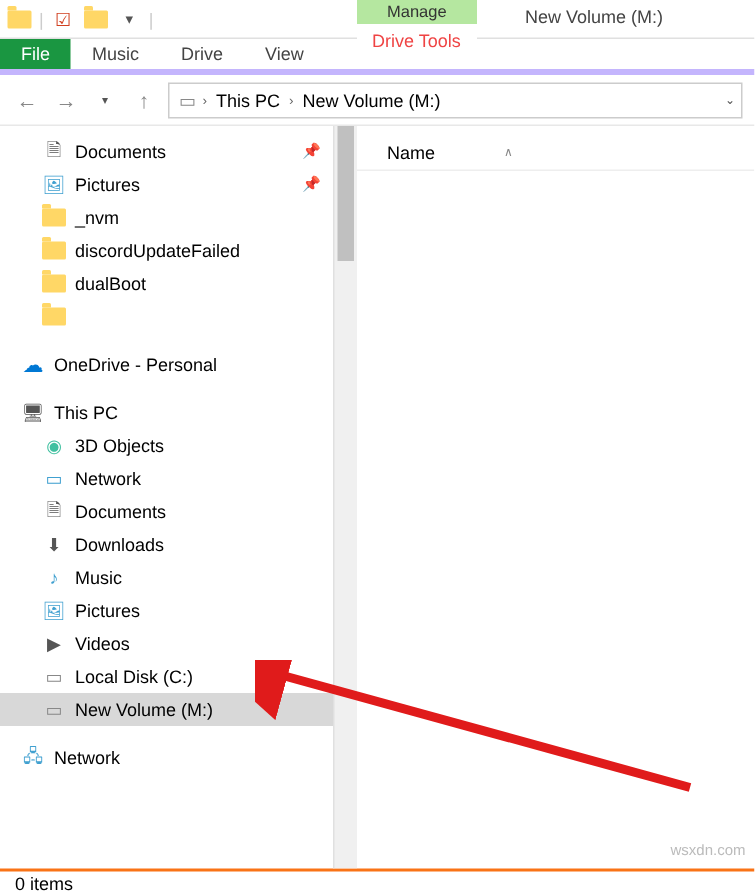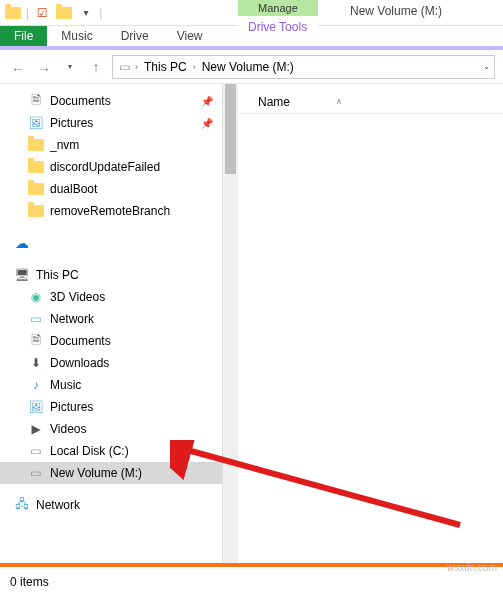--- a/index.html
+++ b/index.html
@@ -7,21 +7,21 @@
 .window{display:flex;flex-direction:column;height:100%}
 .qat{height:26px;background:#fff;border-bottom:1px solid #e0e0e0;display:flex;align-items:center;padding:0 4px;gap:4px}
 .qat-ic{width:18px;height:18px;display:flex;align-items:center;justify-content:center}
 .folder{width:16px;height:12px;background:#ffd766;border-radius:1px;position:relative}
 .folder:before{content:"";position:absolute;top:-3px;left:0;width:6px;height:3px;background:#ffd766;border-radius:1px 1px 0 0}
 .ribbon{height:24px;display:flex;border-bottom:4px solid #c4b5fd}
 .file-tab{background:#1a9641;color:#fff;padding:4px 14px;font-size:12px;display:flex;align-items:center}
 .rtab{padding:4px 14px;color:#444;display:flex;align-items:center;cursor:default}
 .ctx-group{position:absolute;left:238px;top:0}
 .ctx-label{background:#b5e7a0;color:#333;font-size:11px;padding:2px 20px;text-align:center}
-.ctx-tab{padding:4px 10px;color:#8b5cf6;background:#fff}
+.ctx-tab{padding:4px 10px;color:#ef4444;background:#fff}
 .win-title{position:absolute;left:350px;top:4px;font-size:12px;color:#444}
 .addr{height:34px;display:flex;align-items:center;padding:0 8px;gap:6px;border-bottom:1px solid #e8e8e8}
 .nav-btn{width:20px;height:20px;display:flex;align-items:center;justify-content:center;color:#888;font-size:14px}
 .addr-bar{flex:1;height:24px;border:1px solid #ccc;display:flex;align-items:center;padding:0 4px;gap:2px}
 .crumb{padding:2px 4px;display:flex;align-items:center;gap:4px;color:#000}
 .crumb-sep{color:#666;font-size:9px}
 .body{flex:1;display:flex;overflow:hidden}
 .tree{width:222px;overflow-y:auto;padding:6px 0}
 .tree-item{display:flex;align-items:center;height:22px;padding-left:18px;gap:6px;cursor:default}
 .tree-item.lvl1{padding-left:14px}
@@ -40,21 +40,21 @@
 .ic-music{color:#40a0d0}
 .ic-vid{color:#555}
 .ic-disk{color:#888}
 .ic-net{color:#40a0d0}
 .vscroll{width:16px;background:#f0f0f0;border-left:1px solid #e0e0e0;position:relative}
 .vscroll-thumb{position:absolute;top:0;left:2px;right:2px;height:90px;background:#c0c0c0}
 .list{flex:1;padding:6px 0}
 .list-hdr{display:flex;height:24px;align-items:center;border-bottom:1px solid #eee;padding-left:20px}
 .hdr-col{color:#444;font-size:12px;display:flex;align-items:center;gap:46px}
 .hdr-col .sort{font-size:8px;color:#888}
-.status{height:34px;border-top:4px solid #f97316;display:flex;align-items:center;padding:0 10px;color:#0066cc}
+.status{height:18px;border-top:2px solid #f97316;display:flex;align-items:center;padding:0 10px;color:#0066cc}
 .arrow{position:absolute;left:170px;top:440px;width:300px;height:90px;pointer-events:none}
 .watermark{position:absolute;right:6px;bottom:24px;color:#bbb;font-size:10px}
 .dd{color:#555;font-size:8px}
 .vline{color:#ccc}
 </style>
 </head>
 <body>
 
 <div class="window">
 
@@ -127,34 +127,34 @@
       <div class="tree-item lvl2">
           <span class="ic">
             <span class="folder"></span>
           </span>
           <span>dualBoot</span>
         </div>
       <div class="tree-item lvl2">
           <span class="ic">
             <span class="folder"></span>
           </span>
-          <span>removeRemoteBranch</span>
         </div>
       <div class="spacer"></div>
       <div class="tree-item lvl1">
           <span class="ic ic-cloud">☁</span>
+          <span>OneDrive - Personal</span>
         </div>
       <div class="spacer"></div>
       <div class="tree-item lvl1">
           <span class="ic ic-pc">🖥</span>
           <span>This PC</span>
         </div>
       <div class="tree-item lvl2">
           <span class="ic ic-3d">◉</span>
-          <span>3D Videos</span>
+          <span>3D Objects</span>
         </div>
       <div class="tree-item lvl2">
           <span class="ic ic-desk">▭</span>
           <span>Network</span>
         </div>
       <div class="tree-item lvl2">
           <span class="ic ic-doc">🗎</span>
           <span>Documents</span>
         </div>
       <div class="tree-item lvl2">

